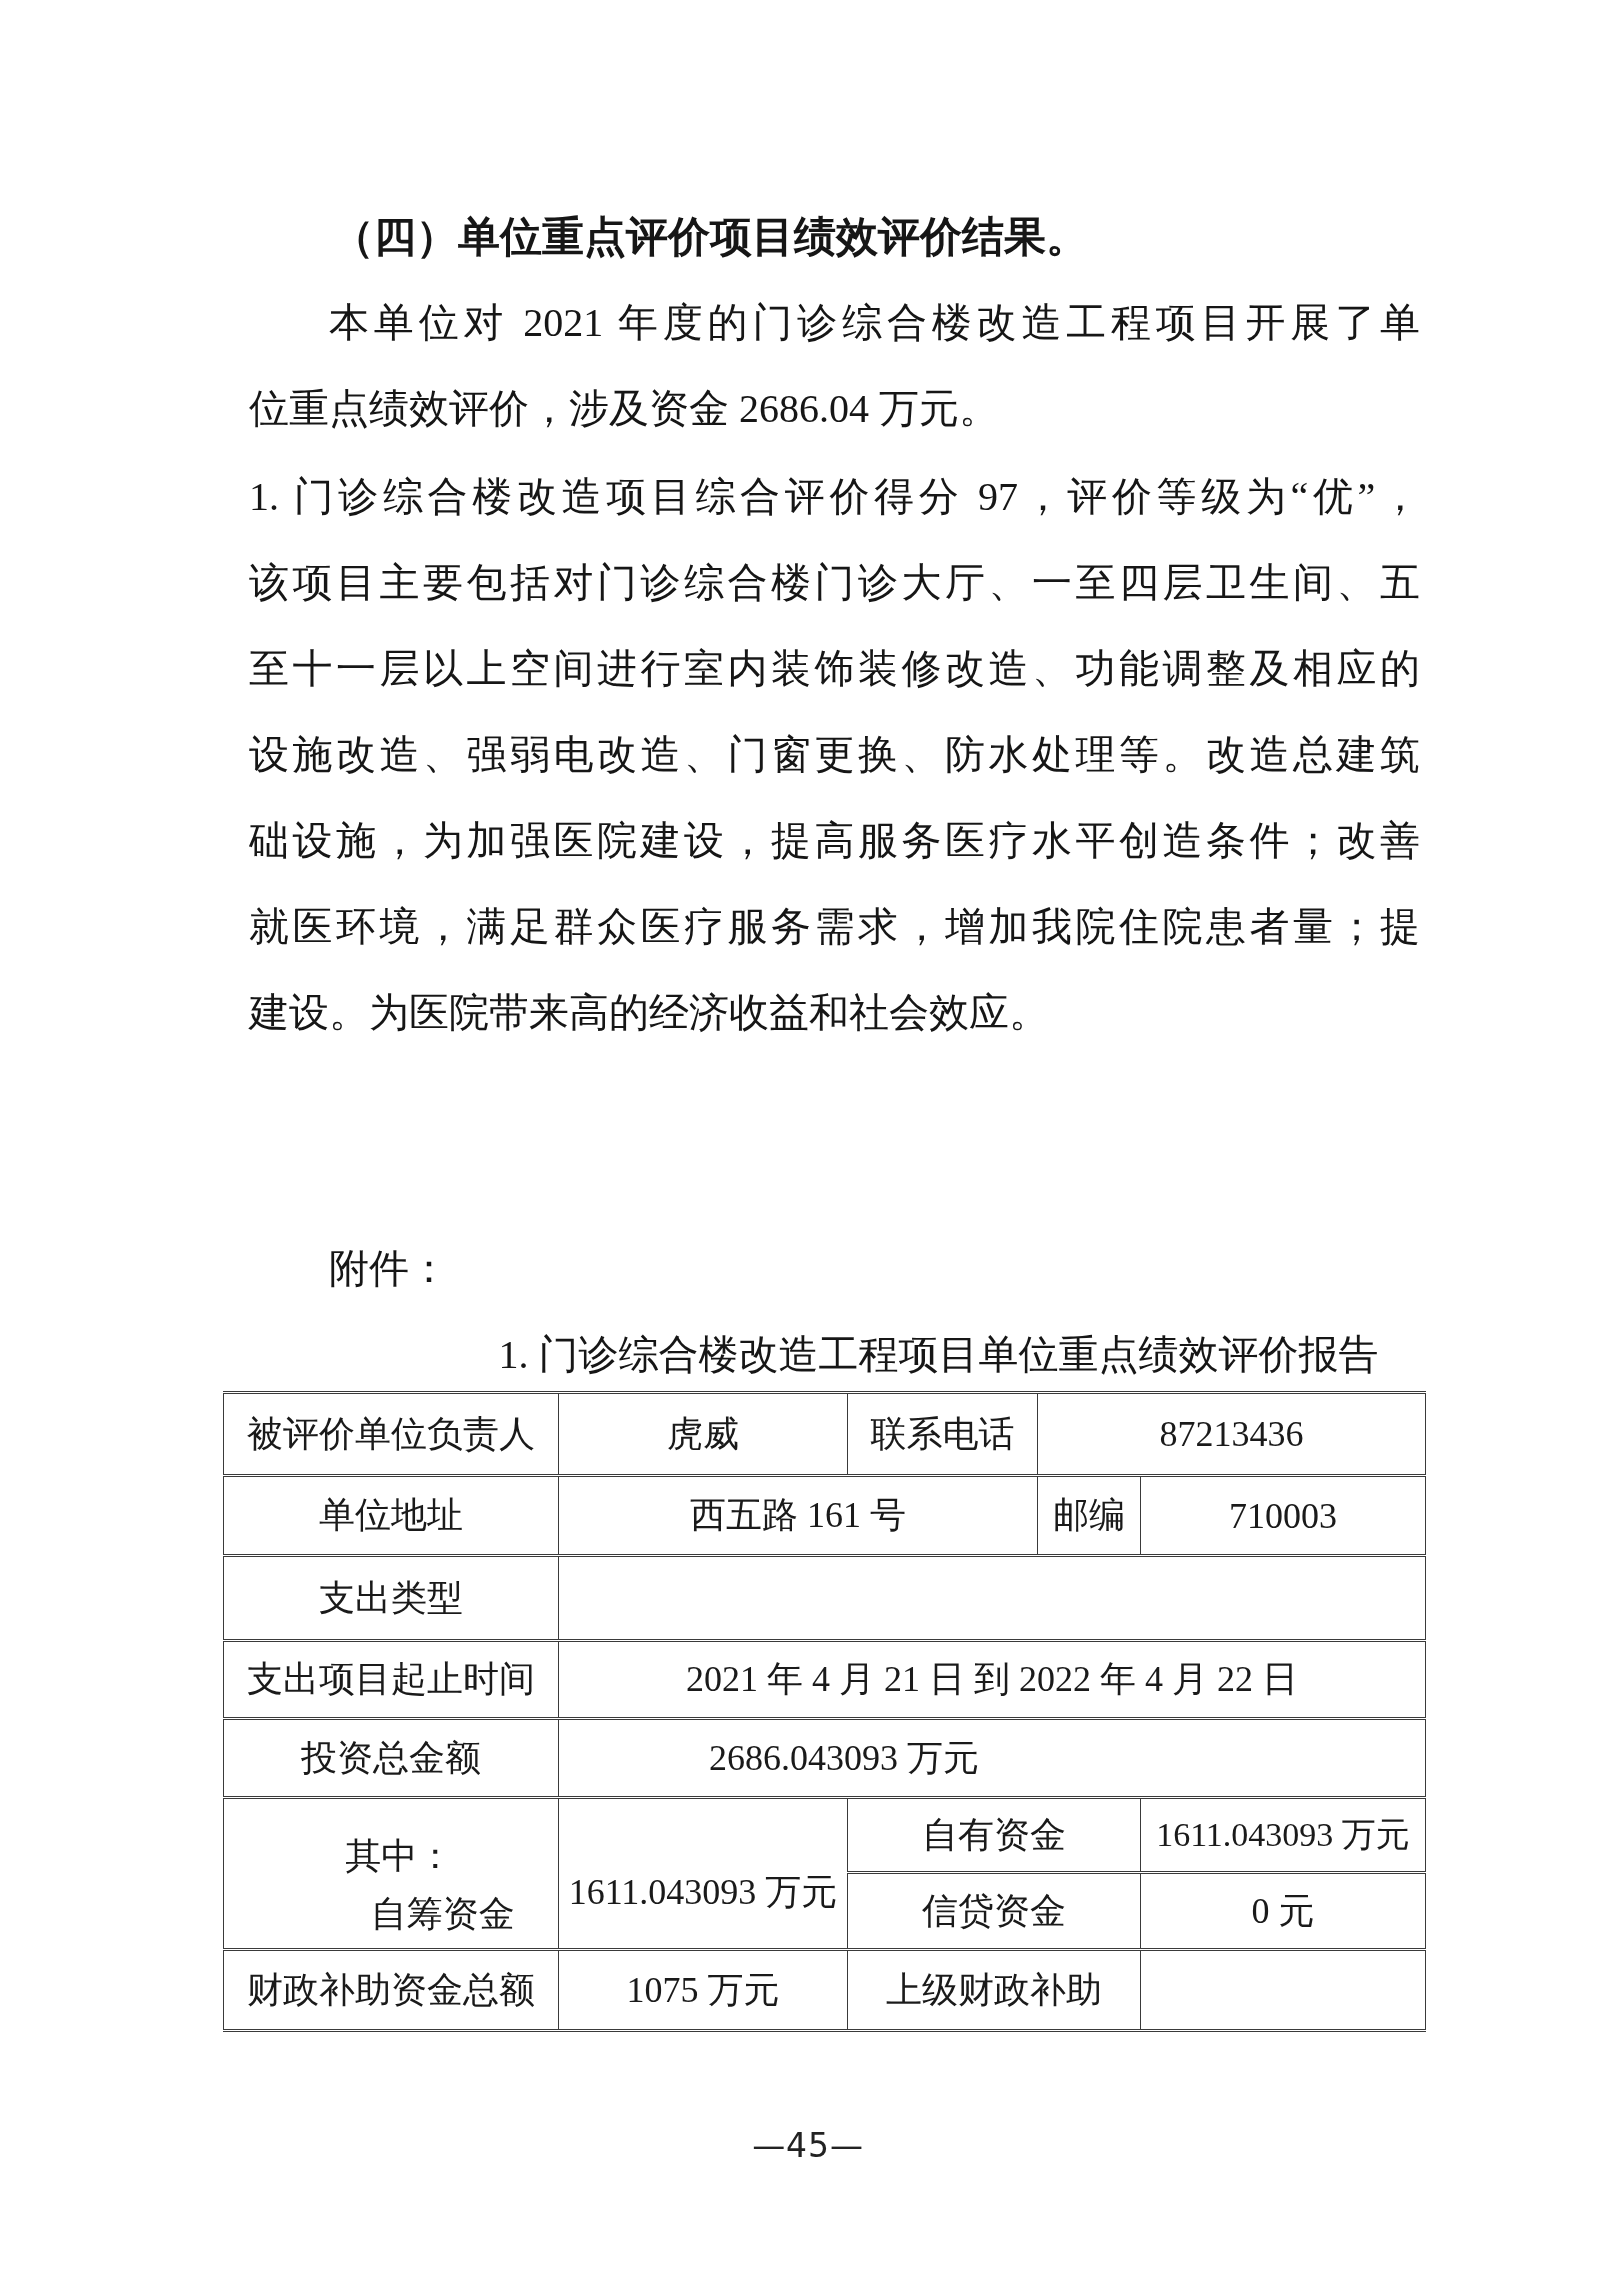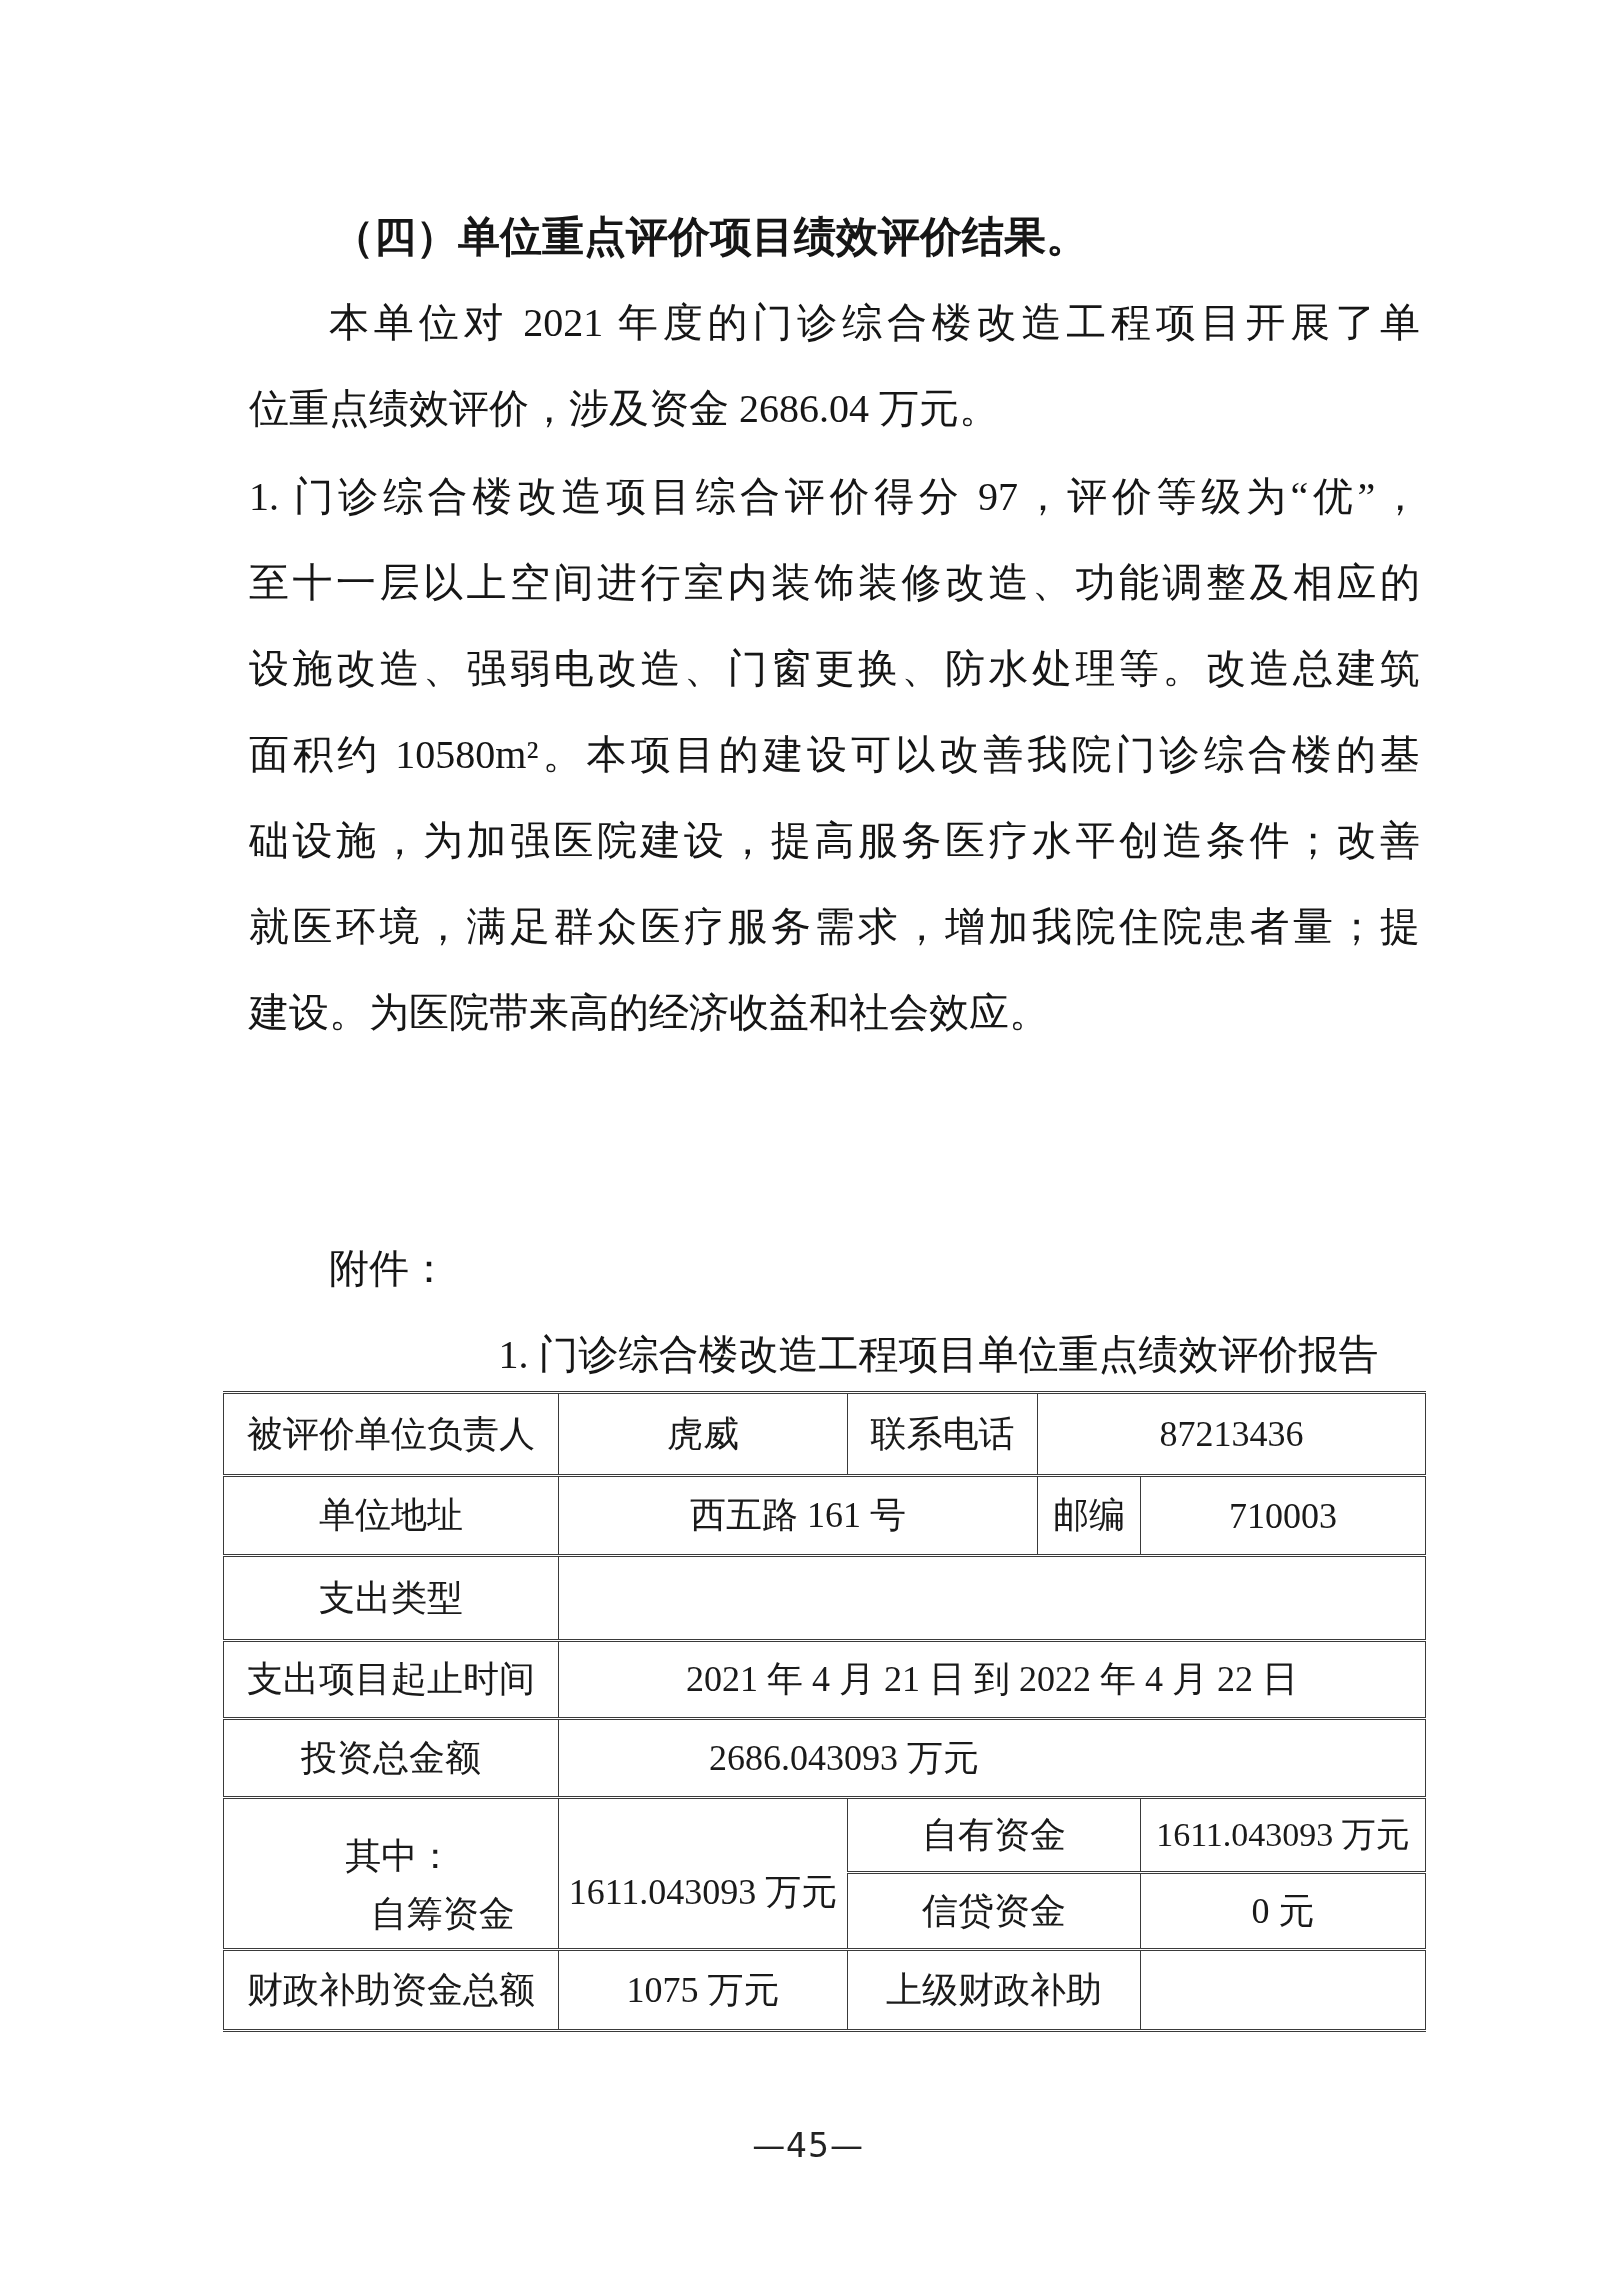--- a/index.html
+++ b/index.html
@@ -108,23 +108,23 @@
 
   <div class="section-title">（四）单位重点评价项目绩效评价结果。</div>
 
   <div class="para" id="para1">
     <div class="line first-indent">本单位对 2021 年度的门诊综合楼改造工程项目开展了单</div>
     <div class="line no-stretch">位重点绩效评价，涉及资金 2686.04 万元。</div>
   </div>
 
   <div class="para" id="para2">
     <div class="line">1. 门诊综合楼改造项目综合评价得分 97，评价等级为“优”，</div>
+    <div class="line">该项目主要包括对门诊综合楼门诊大厅、一至四层卫生间、五</div>
     <div class="line">至十一层以上空间进行室内装饰装修改造、功能调整及相应的</div>
     <div class="line">设施改造、强弱电改造、门窗更换、防水处理等。改造总建筑</div>
-    <div class="line">面积约 10580m²。本项目的建设可以改善我院门诊综合楼的基</div>
     <div class="line">础设施，为加强医院建设，提高服务医疗水平创造条件；改善</div>
     <div class="line">就医环境，满足群众医疗服务需求，增加我院住院患者量；提</div>
     <div class="line no-stretch">建设。为医院带来高的经济收益和社会效应。</div>
   </div>
 
   <div class="para" id="attach-label">
     <div class="line no-stretch first-indent">附件：</div>
   </div>
 
   <div class="attach-title">1. 门诊综合楼改造工程项目单位重点绩效评价报告</div>

